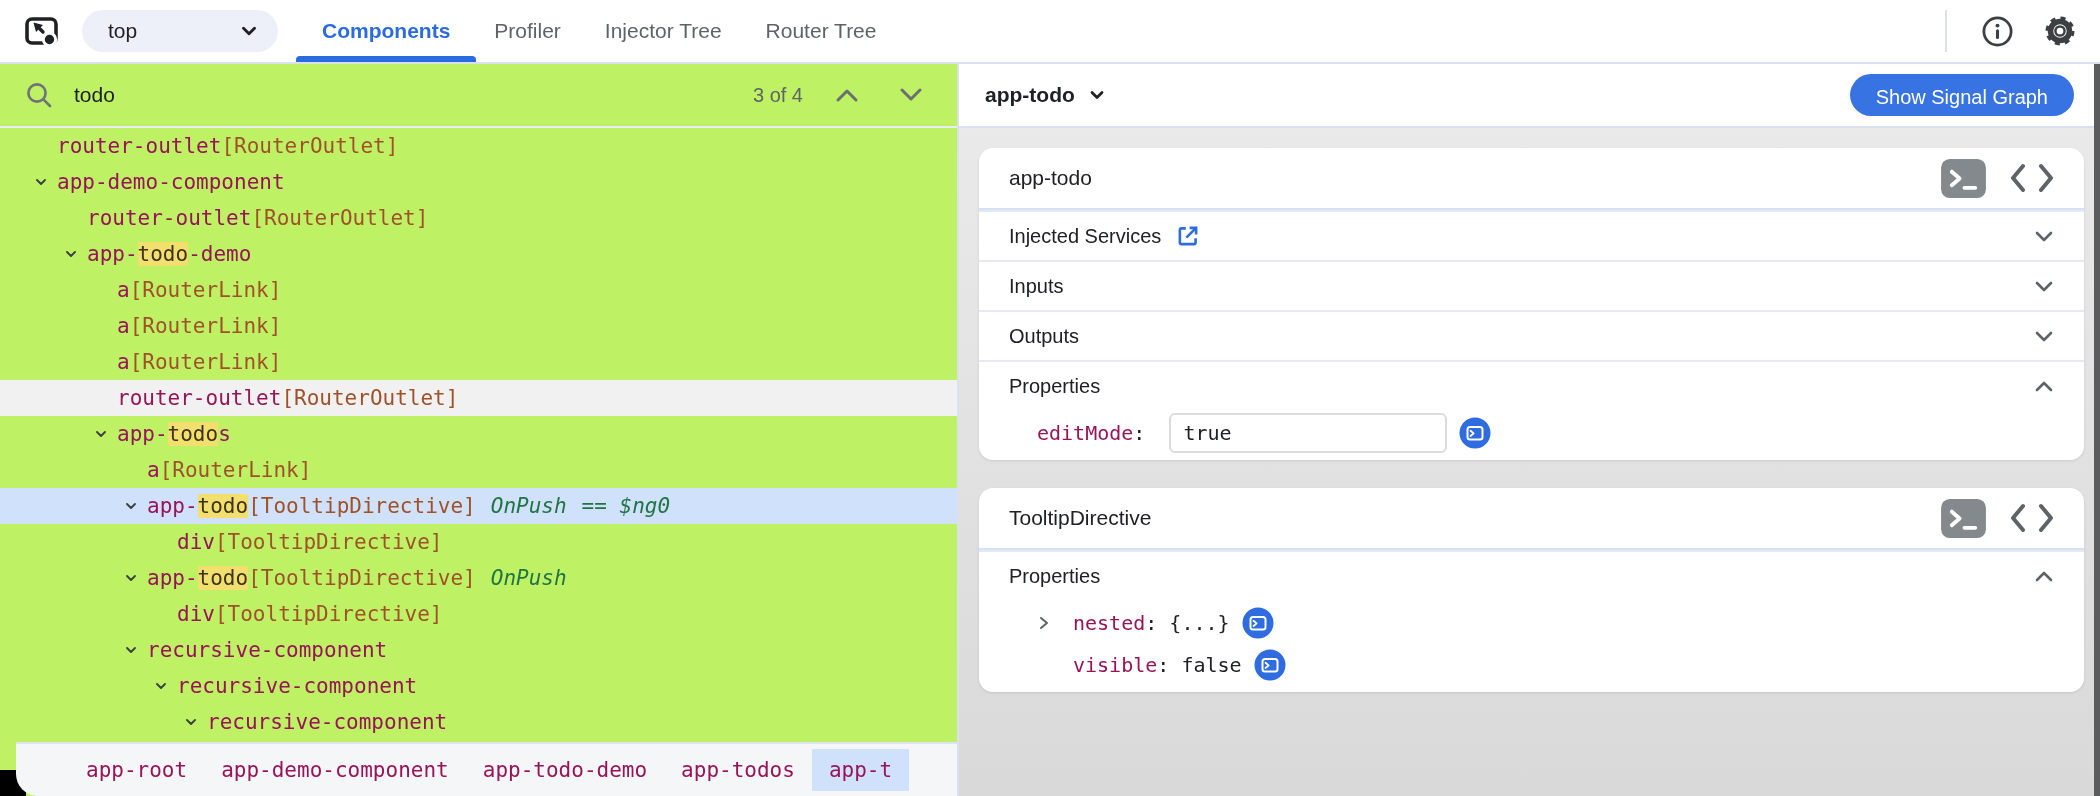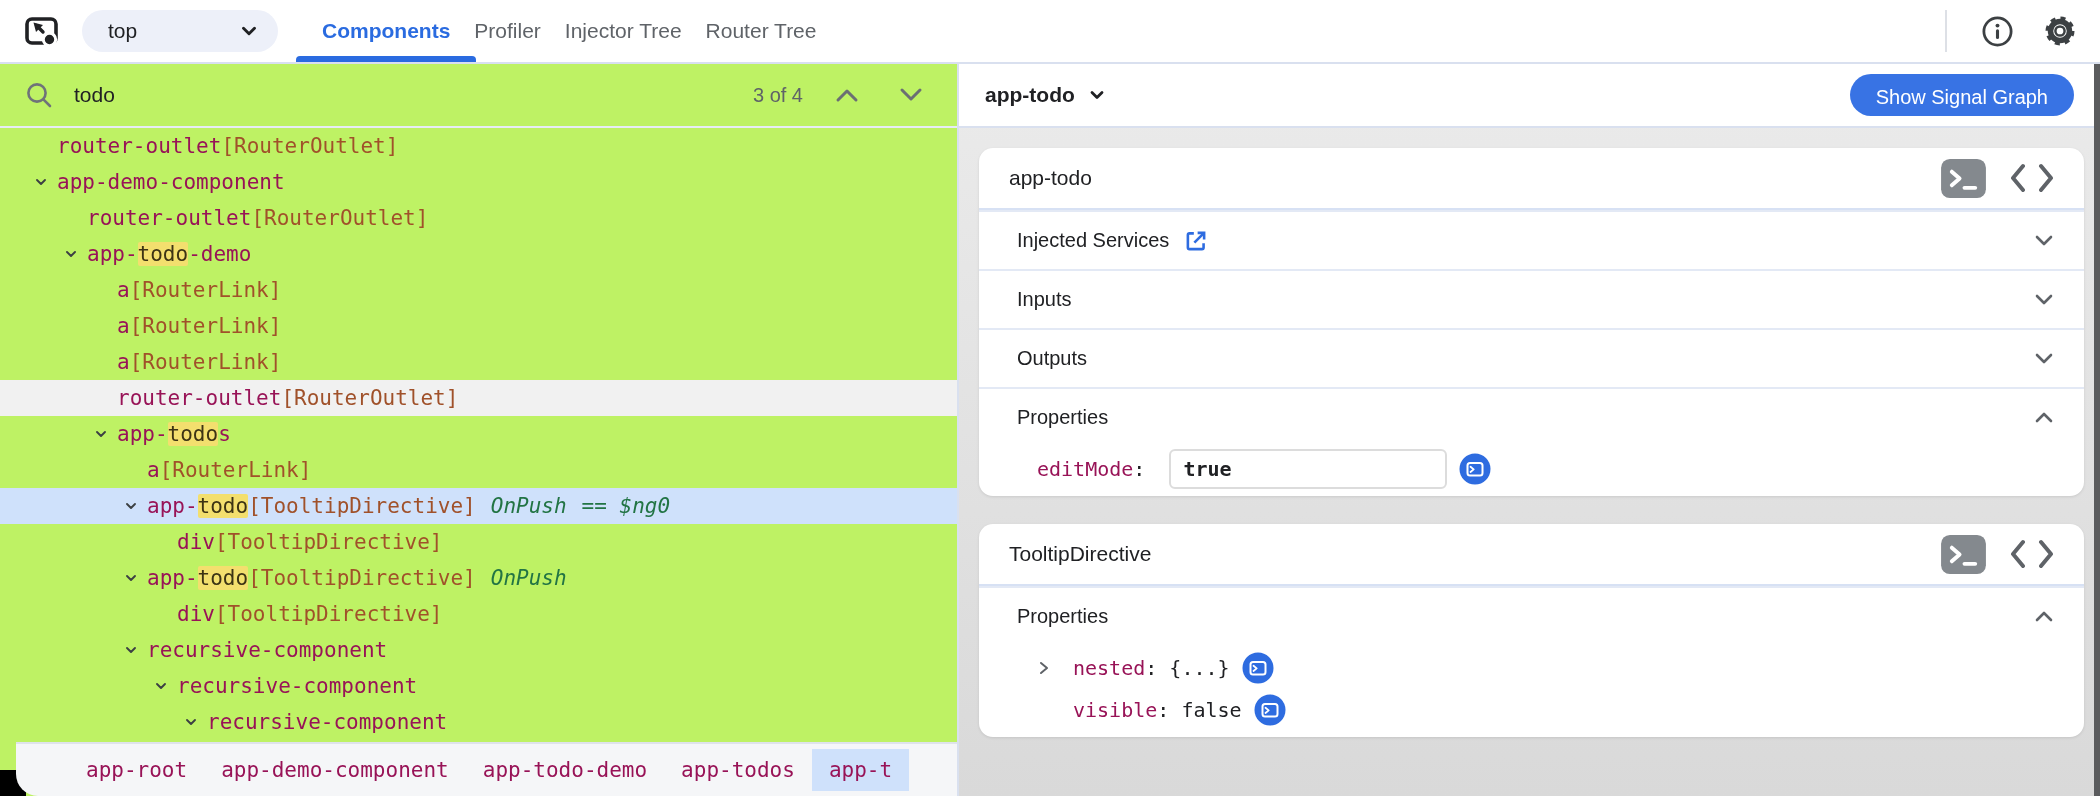--- a/index.html
+++ b/index.html
@@ -6,21 +6,21 @@
   html, body { width: 2100px; height: 796px; overflow: hidden; }
   body { font-family: "Liberation Sans", sans-serif; background: #fff; color: #202124; }
   .app { position: relative; width: 2100px; height: 796px; }
 
   
   .topbar { height: 64px; border-bottom: 2px solid #d9e0ef; display: flex; align-items: center; padding: 0 22px; }
   .icon-btn { display: flex; align-items: center; justify-content: center; cursor: pointer; background: none; border: none; }
   .inspect-btn { margin-right: 20px; }
   .frame-select { width: 196px; height: 42px; background: #edf0f9; border-radius: 21px; padding: 0 18px 0 26px;
                   display: flex; align-items: center; justify-content: space-between; font-size: 21px; color: #202124; cursor: pointer; }
-  .tabs { display: flex; gap: 24px; margin-left: 44px; height: 100%; align-items: stretch; }
+  .tabs { display: flex; gap: 44px; margin-left: 44px; height: 100%; align-items: stretch; }
   .tab { position: relative; display: flex; align-items: center; font-size: 21px; color: #5f6368; cursor: pointer; white-space: nowrap; }
   .tab.active { color: #2a6be0; font-weight: 600; }
   .tab.active::after { content: ""; position: absolute; left: -26px; right: -26px; bottom: 0; height: 6px; background: #2a6be0; border-radius: 4px 4px 0 0; }
   .topbar-right { margin-left: auto; display: flex; align-items: center; gap: 28px; }
   .vdiv { width: 2px; height: 42px; background: #dde0e6; margin-right: 6px; }
 
   
   .main { display: flex; height: 732px; }
   .left { width: 959px; flex: none; border-right: 2px solid #d9e0ef; display: flex; flex-direction: column; position: relative; background: #bef264; }
 
@@ -54,30 +54,30 @@
   .signal-btn { margin-left: auto; height: 42px; border: none; border-radius: 21px; background: #3873e4; color: #fff;
                 font-size: 20px; font-family: inherit; padding: 12px 26px; cursor: pointer; }
 
   .cards { padding: 20px 16px 0 20px; overflow: hidden; }
   .card { background: #fff; border-radius: 14px; margin-bottom: 28px; box-shadow: 0 1px 3px rgba(0,0,0,0.10); overflow: hidden; }
   .card-h { height: 62px; display: flex; align-items: center; padding: 0 30px; border-bottom: 2px solid #d7e1f4; }
   .card-title { font-size: 21px; color: #202124; }
   .card-icons { margin-left: auto; display: flex; align-items: center; gap: 24px; }
   .sec { border-top: 2px solid #e3e9f5; }
   .sec:first-of-type { border-top: none; }
-  .sec-head { height: 57px; display: flex; align-items: center; gap: 14px; padding: 0 30px; cursor: pointer; margin-left: 8px; }
+  .sec-head { height: 48px; display: flex; align-items: center; gap: 14px; padding: 0 30px; cursor: pointer; }
   .sec-label { font-size: 20px; color: #202124; }
   .sec-chev { margin-left: auto; display: flex; }
   .props { padding: 2px 30px 6px 58px; font-family: "DejaVu Sans Mono", monospace; font-size: 20px; }
   .prow { min-height: 42px; display: flex; align-items: center; }
   .expander { width: 36px; flex: none; display: flex; align-items: center; }
   .pname { color: #981357; white-space: pre; }
   .pcolon, .pval { color: #202124; white-space: pre; }
   .pinput { width: 278px; height: 40px; border: 2px solid #dcdcdc; border-radius: 6px; font-family: inherit; font-size: 20px;
-            color: #202124; padding: 0 12px; margin-left: 12px; outline: none; font-weight: bold; }
+            color: #202124; padding: 0 12px; margin-left: 12px; outline: none; }
   .term-circle { margin-left: 12px; display: flex; flex: none; cursor: pointer; }
 
   .edge-strip { position: absolute; right: 0; top: 64px; bottom: 0; width: 6px; background: #5b5c5e; z-index: 10; }
 </style>
 </head>
 <body>
 
 <div class="app">
 
   <header class="topbar">

